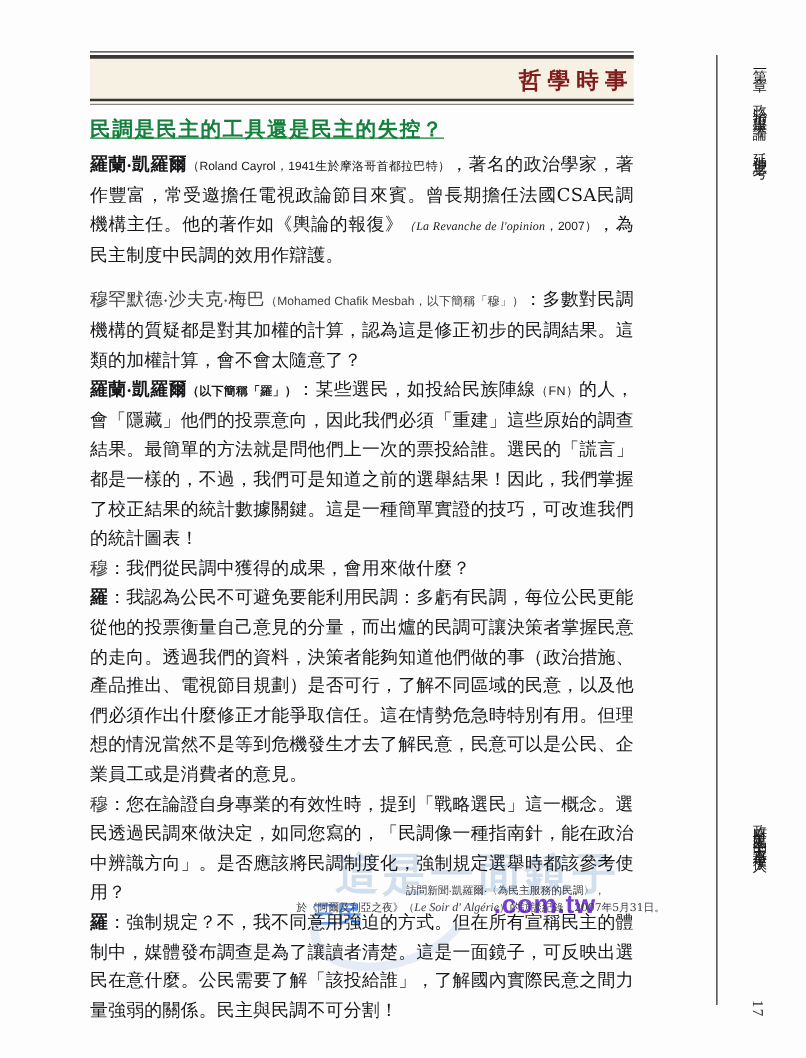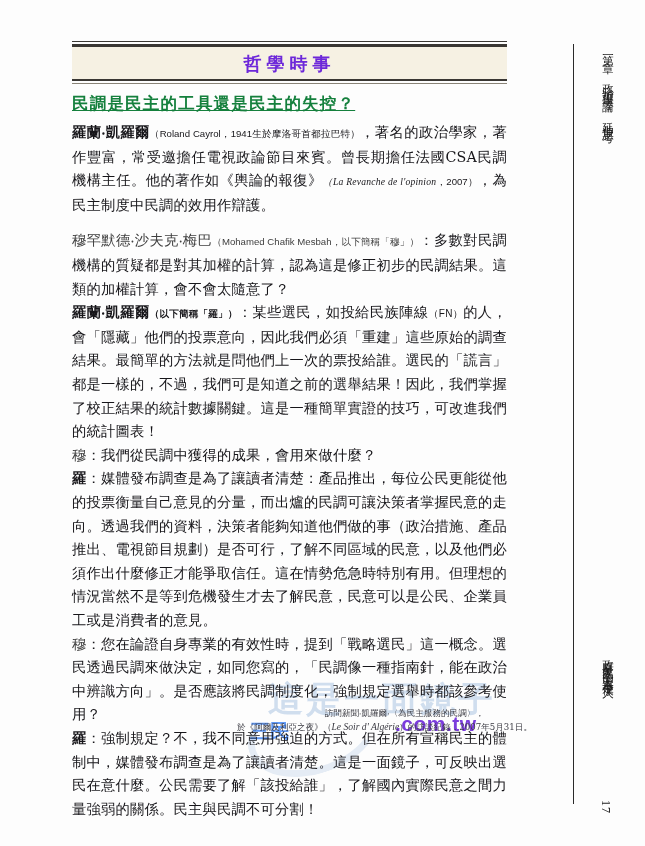--- a/index.html
+++ b/index.html
@@ -105,25 +105,25 @@
     left: 0;
     right: 0;
     top: -6px;
     border-top: 1px solid #3a3733;
   }
   .section-head-title {
     position: absolute;
     left: 0;
     right: 0;
     top: 5px;
-    text-align: center;
+    text-align: right;
     font-size: 18px;
     font-weight: bold;
     letter-spacing: 5px;
-    color: #6d28d9;
+    color: #7f1d1d;
     font-family: "DejaVu Serif", "Liberation Serif", serif;
   }
   .head-rule-bottom {
     border-top: 1px solid #8a8478;
     margin-top: 2px;
   }
 
   
   .article-title {
     margin-top: 8px;
@@ -264,21 +264,21 @@
       <p class="para"><span class="bold">羅蘭‧凱羅爾</span><span class="tiny">（</span><span class="tiny">Roland Cayrol</span><span class="tiny">，</span><span class="tiny">1941生於摩洛哥首都拉巴特</span><span class="tiny">）</span><span>，著名的政治學家，著作豐富，常受邀擔任電視政論節目來賓。曾長期擔任法國CSA民調機構主任。他的著作如《輿論的報復》</span><span class="tiny-serif">（</span><span class="tiny-serif">La Revanche de l'opinion</span><span class="tiny">，</span><span class="tiny">2007</span><span class="tiny">）</span><span>，為民主制度中民調的效用作辯護。</span></p>
 
       <div style="height:12px"></div>
 
       <p class="para"><span class="spk-gold">穆罕默德‧沙夫克‧梅巴</span><span class="tiny spk-gold">（</span><span class="tiny spk-gold">Mohamed Chafik Mesbah</span><span class="tiny spk-gold">，</span><span class="tiny spk-gold">以下簡稱「穆」</span><span class="tiny spk-gold">）</span><span>：多數對民調機構的質疑都是對其加權的計算，認為這是修正初步的民調結果。這類的加權計算，會不會太隨意了？</span></p>
 
       <p class="para"><span class="bold">羅蘭‧凱羅爾</span><span class="tiny bold">（</span><span class="tiny bold">以下簡稱「羅」</span><span class="tiny bold">）</span><span>：某些選民，如投給民族陣線</span><span class="sc">（</span><span class="sc">FN</span><span class="sc">）</span><span>的人，會「隱藏」他們的投票意向，因此我們必須「重建」這些原始的調查結果。最簡單的方法就是問他們上一次的票投給誰。選民的「謊言」都是一樣的，不過，我們可是知道之前的選舉結果！因此，我們掌握了校正結果的統計數據關鍵。這是一種簡單實證的技巧，可改進我們的統計圖表！</span></p>
 
       <p class="para"><span class="spk-gold">穆</span><span>：我們從民調中獲得的成果，會用來做什麼？</span></p>
 
-      <p class="para"><span class="bold">羅</span><span>：媒體發布調查是為了讓讀者清楚：產品推出，每位公民更能從他的投票衡量自己意見的分量，而出爐的民調可讓決策者掌握民意的走向。透過我們的資料，決策者能夠知道他們做的事（政治措施、產品推出、電視節目規劃）是否可行，了解不同區域的民意，以及他們必須作出什麼修正才能爭取信任。這在情勢危急時特別有用。但理想的情況當然不是等到危機發生才去了解民意，民意可以是公民、企業員工或是消費者的意見。</span></p>
+      <p class="para"><span class="bold">羅</span><span>：我認為公民不可避免要能利用民調：多虧有民調，每位公民更能從他的投票衡量自己意見的分量，而出爐的民調可讓決策者掌握民意的走向。透過我們的資料，決策者能夠知道他們做的事（政治措施、產品推出、電視節目規劃）是否可行，了解不同區域的民意，以及他們必須作出什麼修正才能爭取信任。這在情勢危急時特別有用。但理想的情況當然不是等到危機發生才去了解民意，民意可以是公民、企業員工或是消費者的意見。</span></p>
 
       <p class="para"><span class="spk-gold">穆</span><span>：您在論證自身專業的有效性時，提到「戰略選民」這一概念。選民透過民調來做決定，如同您寫的，「民調像一種指南針，能在政治中辨識方向」。是否應該將民調制度化，強制規定選舉時都該參考使用？</span></p>
 
       <p class="para"><span class="bold">羅</span><span>：強制規定？不，我不同意用強迫的方式。但在所有宣稱民主的體制中，媒體發布調查是為了讓讀者清楚。這是一面鏡子，可反映出選民在意什麼。公民需要了解「該投給誰」，了解國內實際民意之間力量強弱的關係。民主與民調不可分割！</span></p>
 
     </div>
   </div>
 
   <div class="citation">
     <div class="line1">訪問新聞‧凱羅爾‧〈為民主服務的民調〉，</div>

